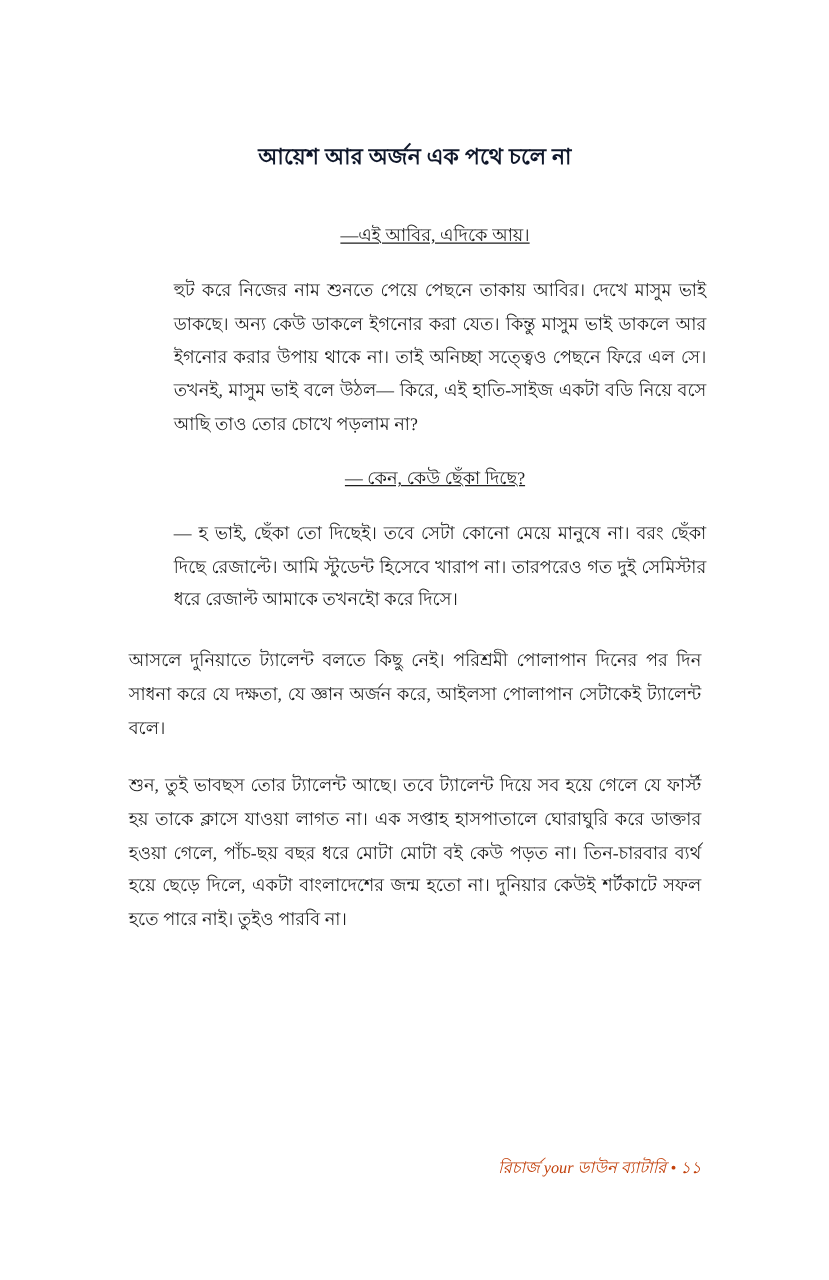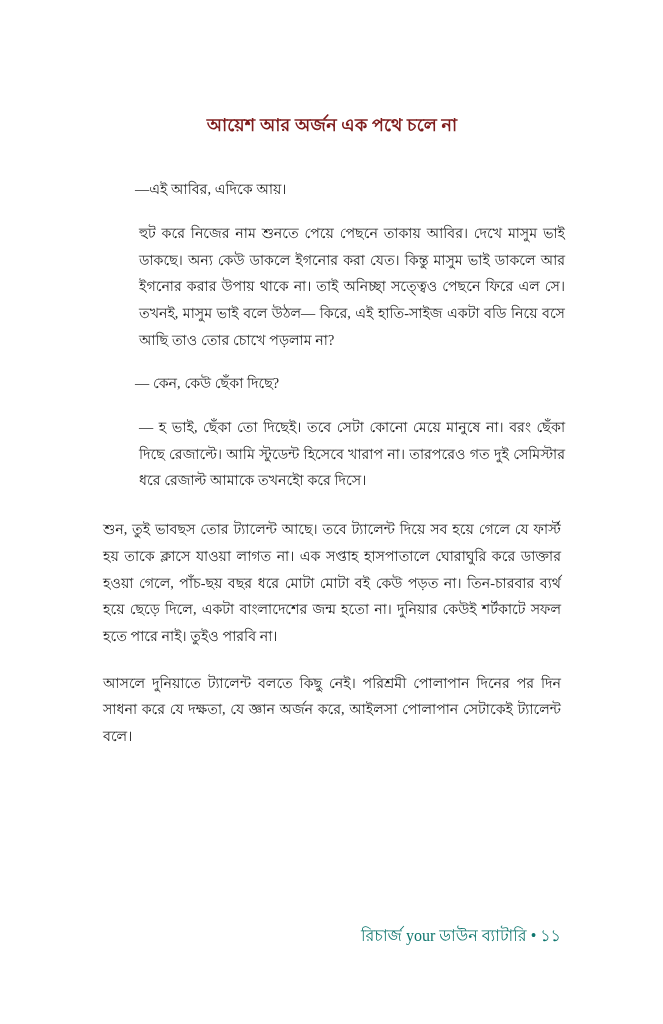--- a/index.html
+++ b/index.html
@@ -34,38 +34,39 @@
     width: 458px;
   }
 
   .chapter-title {
     font-size: 17.5px;
     font-weight: bold;
     text-align: center;
     line-height: 1.5;
     letter-spacing: 0.2px;
     margin: 0 0 38px 0;
-    color: #7f1d1d;
+    color: #0f172a;
   }
 
   .para {
     font-size: 14.2px;
     line-height: 1.88;
     text-align: justify;
     text-justify: inter-word;
     margin: 0 0 17px 0;
     color: #1e1e1e;
     hyphens: none;
     word-spacing: 0.2px;
   }
 
   .para.indent {
     margin-left: 32px;
     width: 426px;
-    text-align: left;
+    text-align: center;
+    text-decoration: underline;
   }
 
   .para.indent-just {
     margin-left: 36px;
     width: 426px;
     text-align: justify;
   }
 
   .para.gap-md {
     margin-bottom: 22px;
@@ -74,24 +75,25 @@
   .para.block {
     margin-bottom: 20px;
   }
 
   .footer {
     position: absolute;
     left: 103px;
     top: 925px;
     width: 458px;
     text-align: right;
-    font-size: 16px;
-    color: #0f766e;
+    font-size: 13px;
+    color: #c2410c;
     line-height: 1.4;
     white-space: nowrap;
+    font-style: italic;
   }
 
   .footer .en {
     font-family: "Liberation Serif", "DejaVu Serif", serif;
   }
 </style>
 </head>
 <body>
 
 <div class="page">
@@ -102,23 +104,23 @@
 
     <p class="para indent">—এই আবির, এদিকে আয়।</p>
 
     <p class="para indent-just">হুট করে নিজের নাম শুনতে পেয়ে পেছনে তাকায় আবির। দেখে মাসুম ভাই ডাকছে। অন্য কেউ ডাকলে ইগনোর করা যেত। কিন্তু মাসুম ভাই ডাকলে আর ইগনোর করার উপায় থাকে না। তাই অনিচ্ছা সত্ত্বেও পেছনে ফিরে এল সে। তখনই, মাসুম ভাই বলে উঠল— কিরে, এই হাতি-সাইজ একটা বডি নিয়ে বসে আছি তাও তোর চোখে পড়লাম না?</p>
 
 
     <p class="para indent">— কেন, কেউ ছেঁকা দিছে?</p>
 
     <p class="para indent-just gap-md">— হ ভাই, ছেঁকা তো দিছেই। তবে সেটা কোনো মেয়ে মানুষে না। বরং ছেঁকা দিছে রেজাল্টে। আমি স্টুডেন্ট হিসেবে খারাপ না। তারপরেও গত দুই সেমিস্টার ধরে রেজাল্ট আমাকে তখনইো করে দিসে।</p>
 
+    <p class="para block">আসলে দুনিয়াতে ট্যালেন্ট বলতে কিছু নেই। পরিশ্রমী পোলাপান দিনের পর দিন সাধনা করে যে দক্ষতা, যে জ্ঞান অর্জন করে, আইলসা পোলাপান সেটাকেই ট্যালেন্ট বলে।</p>
+
     <p class="para block">শুন, তুই ভাবছস তোর ট্যালেন্ট আছে। তবে ট্যালেন্ট দিয়ে সব হয়ে গেলে যে ফার্স্ট হয় তাকে ক্লাসে যাওয়া লাগত না। এক সপ্তাহ হাসপাতালে  ঘোরাঘুরি করে ডাক্তার হওয়া গেলে, পাঁচ-ছয় বছর ধরে মোটা মোটা বই কেউ পড়ত না। তিন-চারবার ব্যর্থ হয়ে ছেড়ে দিলে, একটা বাংলাদেশের জন্ম হতো না। দুনিয়ার কেউই শর্টকাটে সফল হতে পারে নাই। তুইও পারবি না।</p>
-
-    <p class="para block">আসলে দুনিয়াতে ট্যালেন্ট বলতে কিছু নেই। পরিশ্রমী পোলাপান দিনের পর দিন সাধনা করে যে দক্ষতা, যে জ্ঞান অর্জন করে, আইলসা পোলাপান সেটাকেই ট্যালেন্ট বলে।</p>
 
 
   </div>
 
   <div class="footer">
     <span>রিচার্জ </span><span class="en">your</span><span> ডাউন ব্যাটারি</span><span> • </span><span>১১</span>
   </div>
 
 </div>
 

